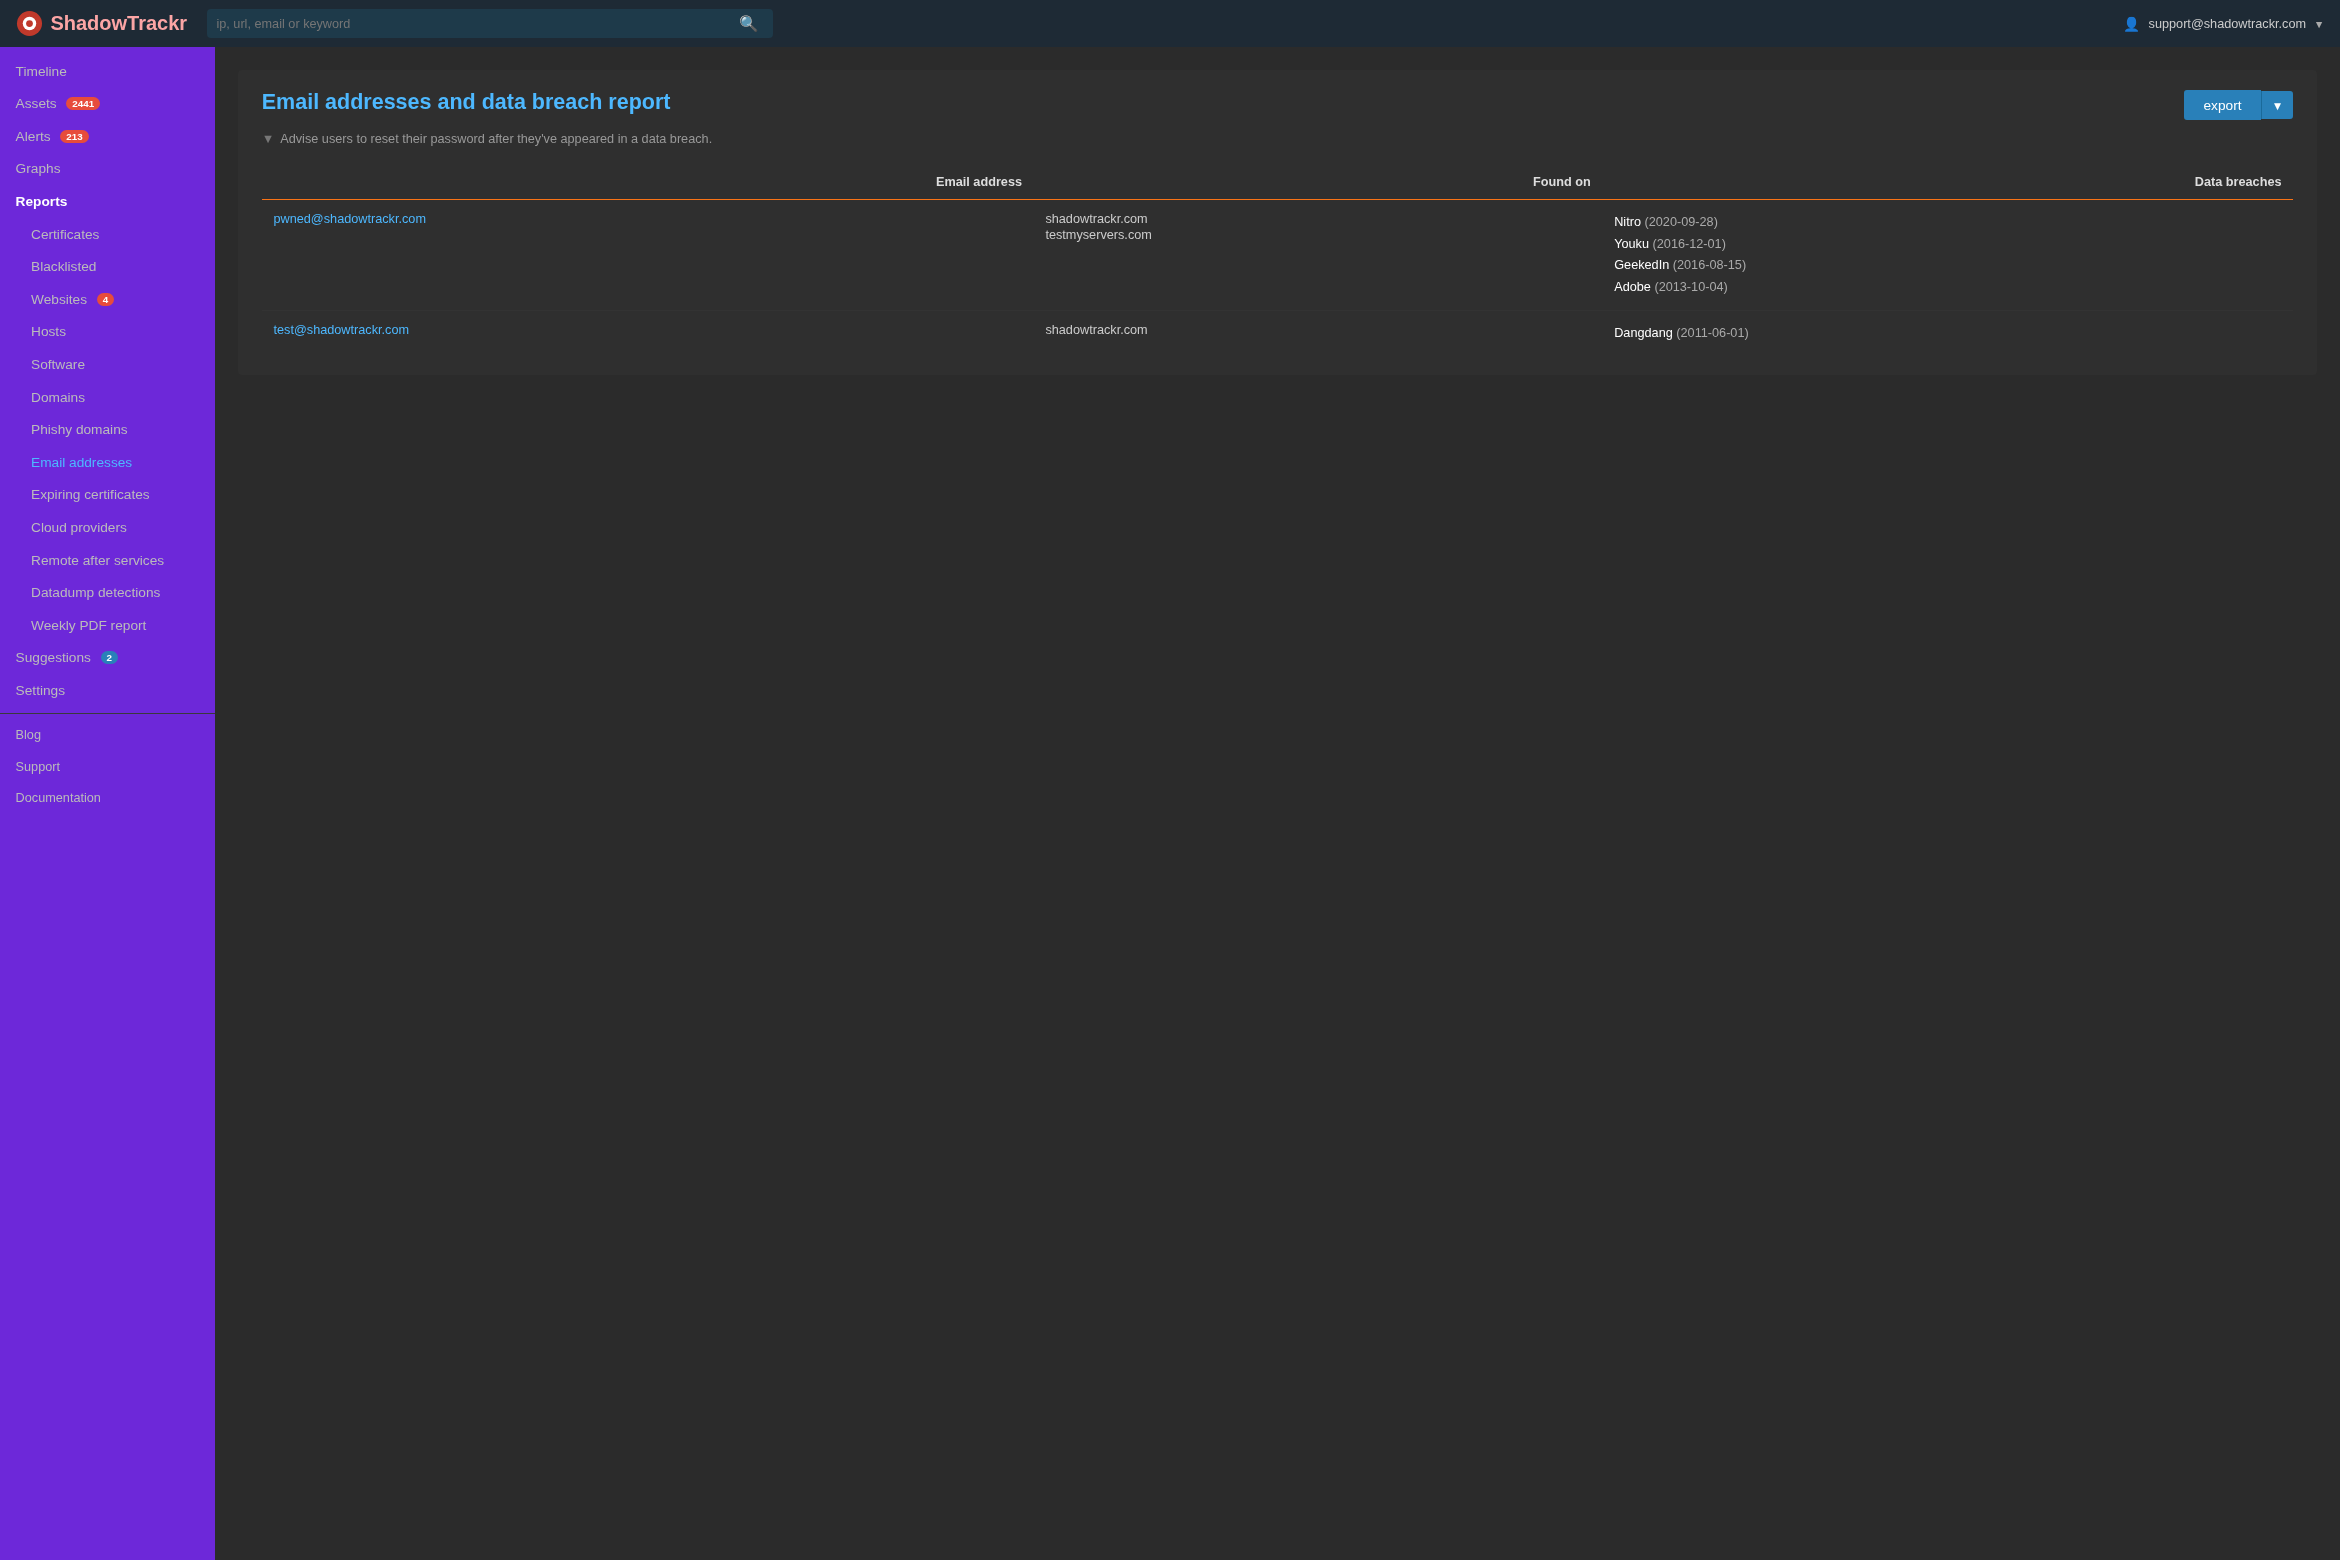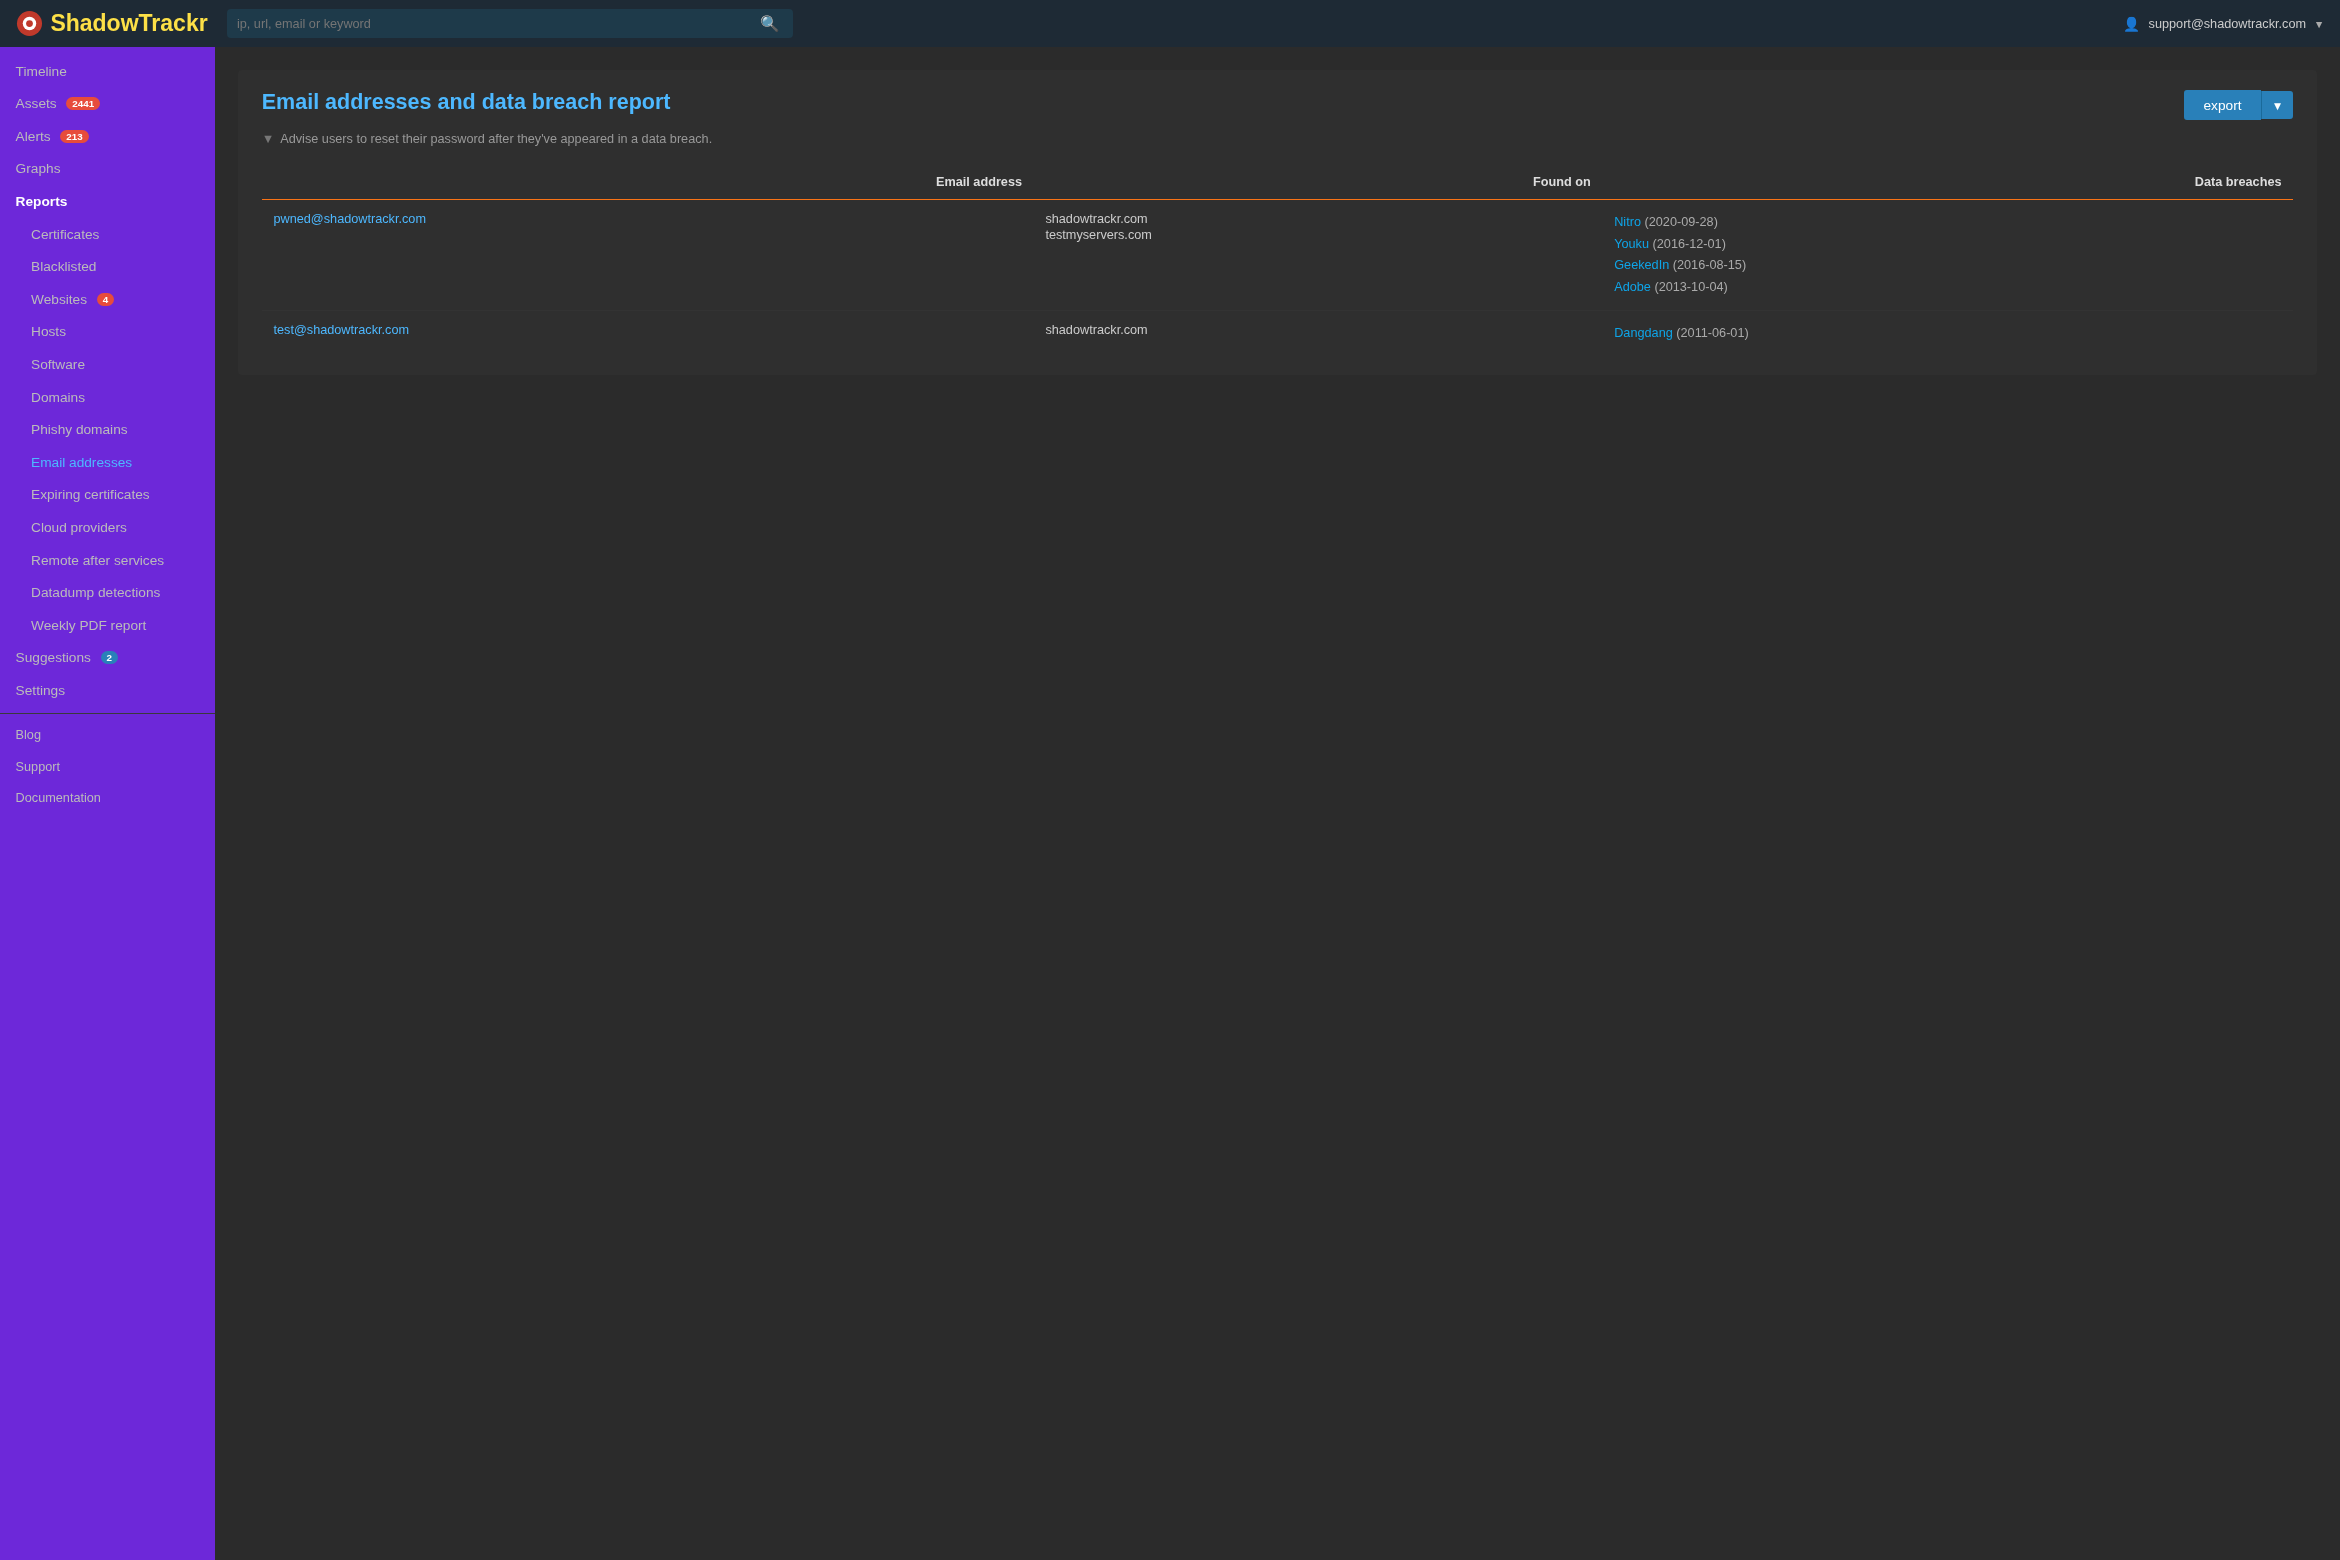--- a/index.html
+++ b/index.html
@@ -18,22 +18,22 @@
       display: flex;
       align-items: center;
       gap: 7.8px;
       margin-right: 19.5px;
     }
     .logo-icon {
       width: 27px;
       height: 27px;
     }
     .logo-text {
-      color: #fde047;
-      font-size: 23px;
+      color: #fca5a5;
+      font-size: 20px;
       font-weight: 600;
       white-space: nowrap;
     }
     .search-container {
       flex: 1;
       display: flex;
       align-items: center;
       background: #1e3a4a;
       border-radius: 3.9px;
       padding: 0 9.8px;
@@ -209,21 +209,21 @@
     }
     .data-table tr:last-child td {
       border-bottom: none;
     }
     .email-link {
       color: #4db8ff;
       text-decoration: none;
       cursor: pointer;
     }
     .breach-link {
-      color: #0ea5e9;
+      color: #ffffff;
       text-decoration: none;
       cursor: pointer;
     }
     .breach-date {
       color: #aaa;
     }
     .breach-entry {
       display: block;
       line-height: 1.7;
     }

